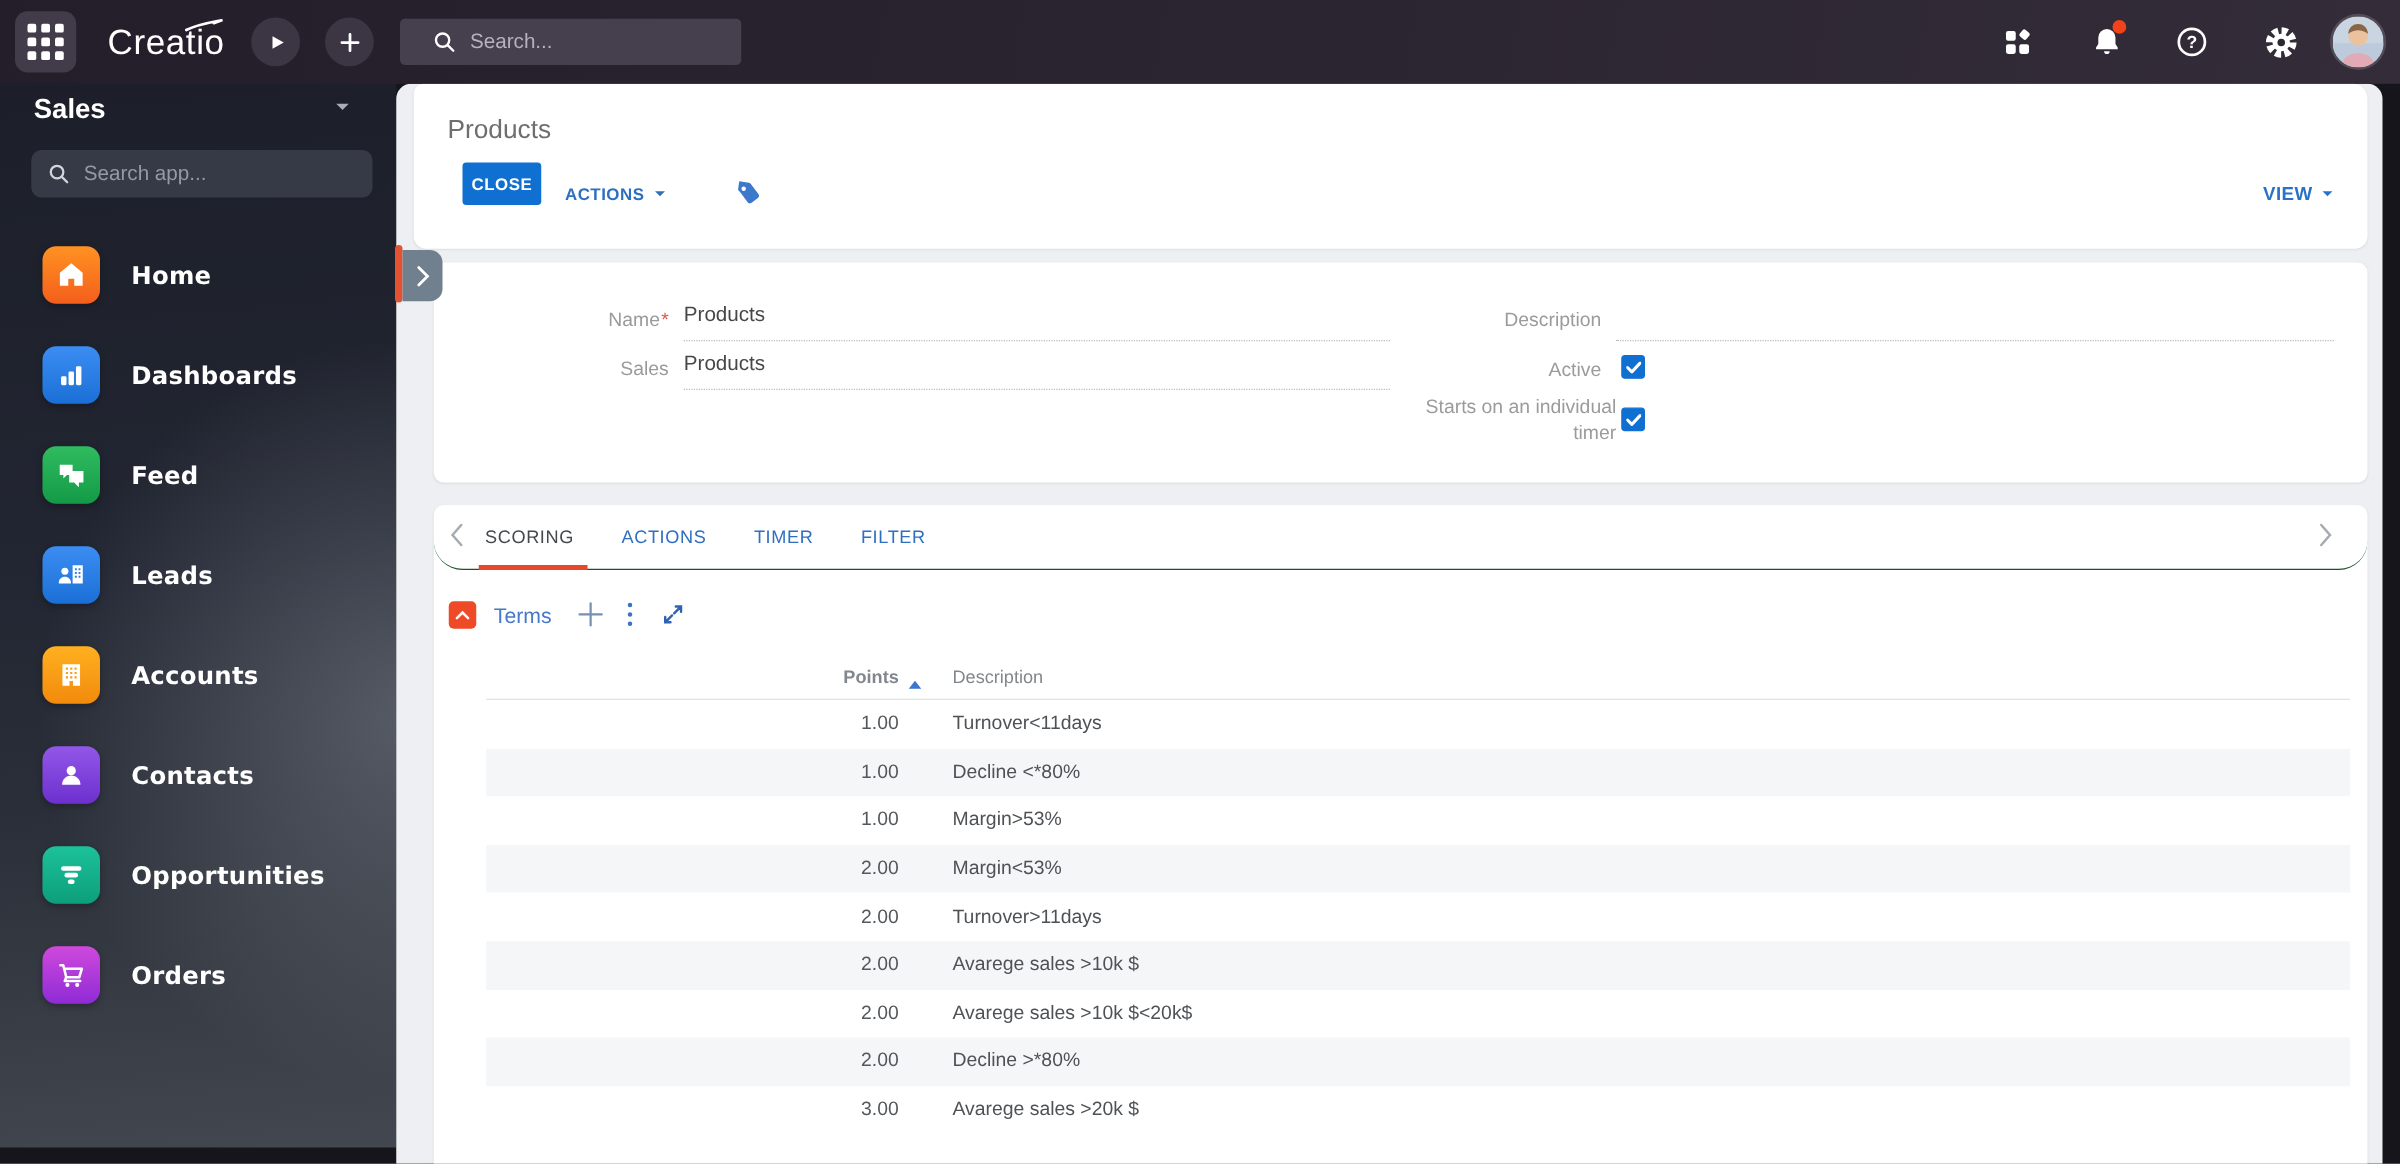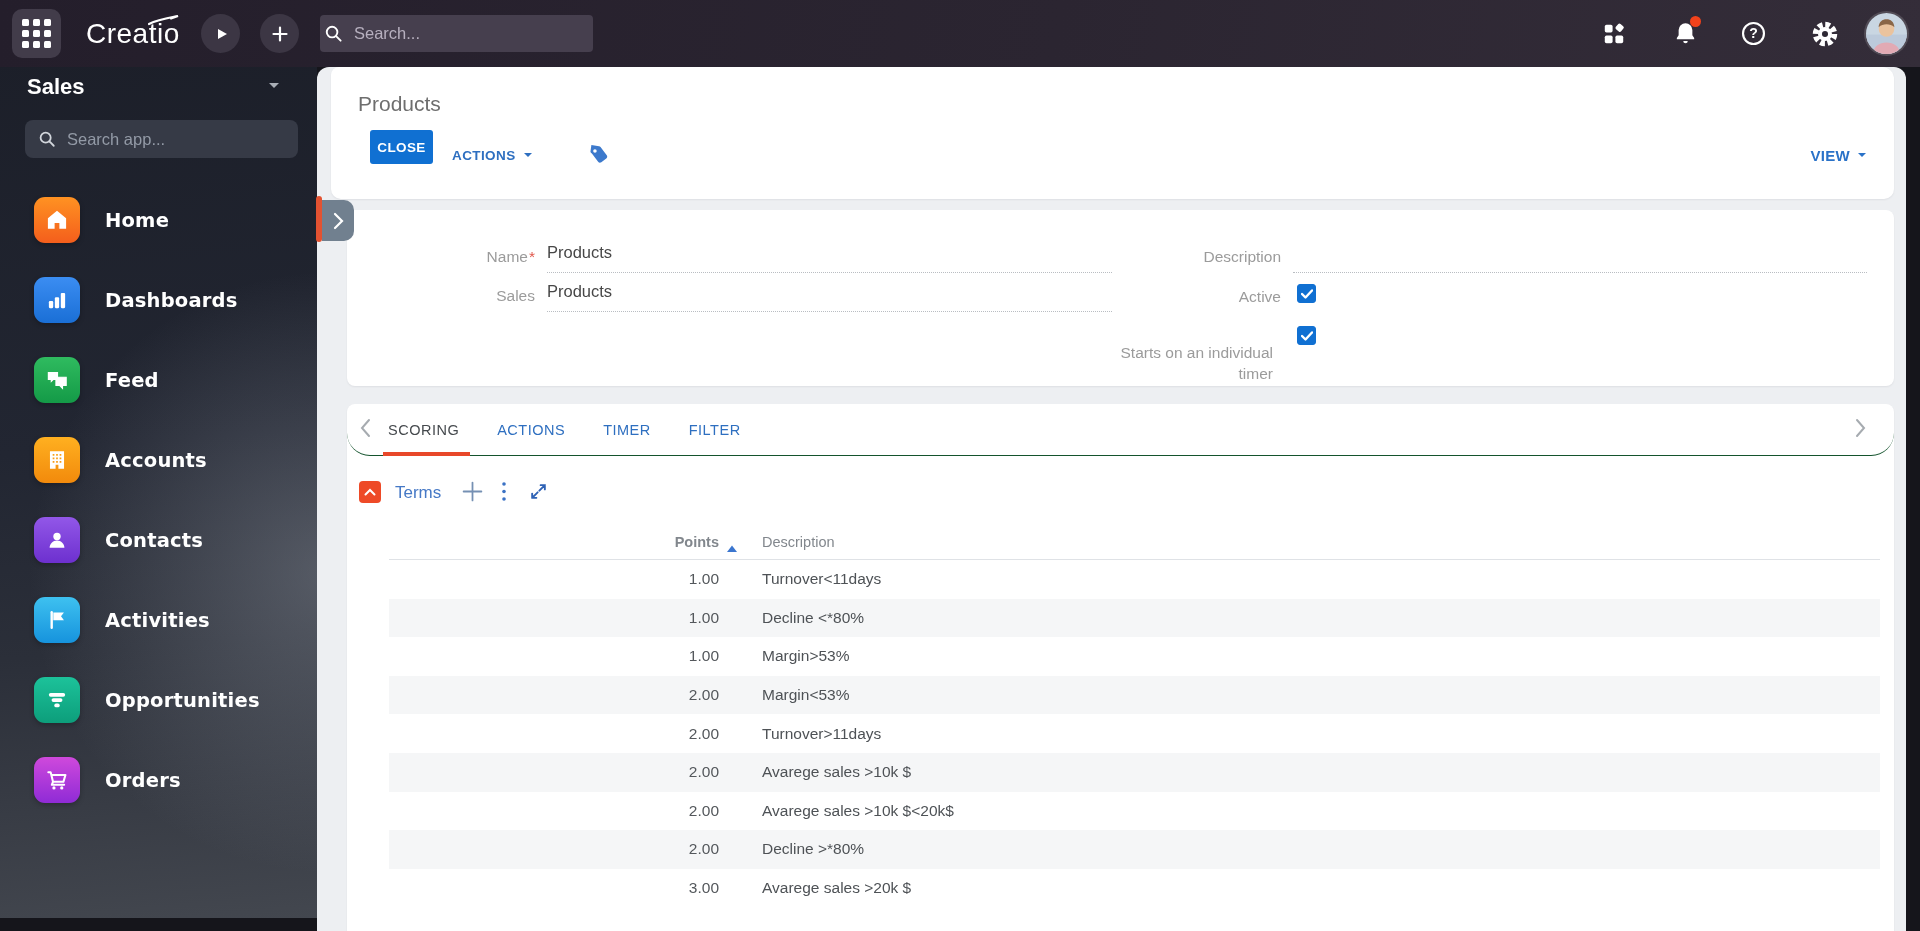--- a/index.html
+++ b/index.html
@@ -17,21 +17,21 @@
   .g9 { display:grid; grid-template-columns:repeat(3,7px); gap:4px; }
   .g9 span { width:7px; height:7px; background:#fff; border-radius:1.5px; }
   .logo { position:absolute; left:86px; top:0; height:67px; display:flex; align-items:center;
     color:#fff; font-size:28px; letter-spacing:.5px; }
   .logo .swoosh { position:absolute; left:62px; top:15px; }
   .circle-btn { position:absolute; top:14px; width:39px; height:39px; border-radius:50%;
     background:#3c3644; display:grid; place-items:center; cursor:pointer; }
   .play-btn { left:201px; } .plus-btn { left:260px; }
   .search-top { position:absolute; left:320px; top:15px; width:273px; height:37px;
     background:#463f4e; border-radius:4px; display:flex; align-items:center; gap:11px;
-    padding:0 4px; cursor:text; }
+    padding:0 26px; cursor:text; }
   .search-top .ph { color:#b7b0bf; font-size:16.5px; }
   .tb-ic { position:absolute; top:0; height:67px; display:grid; place-items:center; width:40px; cursor:pointer; }
   .ic-apps { left:1594px; } .ic-bell { left:1665px; } .ic-help { left:1733px; } .ic-gear { left:1805px; }
   .bell-dot { position:absolute; top:16px; right:4px; width:11px; height:11px; border-radius:50%; background:#f2421b; }
   .avatar { position:absolute; left:1866px; top:13px; width:41px; height:41px; border-radius:50%;
     overflow:hidden; cursor:pointer; box-shadow:0 0 0 2px rgba(255,255,255,.15); }
   
   .sidebar { position:absolute; left:0; top:54px; width:317px; height:864px;
     background:linear-gradient(175deg,#1c1f29 0%,#222632 45%,#2b2f39 68%,#43474f 100%); }
   .sidebar::after { content:""; position:absolute; inset:0; pointer-events:none;
@@ -73,21 +73,21 @@
   .req { color:#e0564a; margin-left:1px; }
   .fvalue { position:absolute; color:#474747; font-size:16.5px; height:30px;
     border-bottom:1px dotted #b9bdc2; cursor:text; }
   .lbl-name { left:50px; top:38px; width:138px; }
   .val-name { left:200px; top:33px; width:565px; }
   .lbl-object { left:50px; top:77px; width:138px; }
   .val-object { left:200px; top:72px; width:565px; }
   .lbl-desc { left:700px; top:38px; width:234px; }
   .val-desc { left:946px; top:33px; width:574px; }
   .lbl-active { left:700px; top:78px; width:234px; }
-  .lbl-timer { left:756px; top:105px; width:170px; line-height:21px;margin-top:27px; }
+  .lbl-timer { left:776px; top:105px; width:170px; line-height:21px; }
   .checkbox { position:absolute; width:19px; height:19px; border-radius:3px; border:1px solid #9fb7cf;
     background:#fff; display:grid; place-items:center; cursor:pointer; }
   .checkbox.checked { background:#1070d2; border-color:#1070d2; }
   .checkbox svg { visibility:hidden; } .checkbox.checked svg { visibility:visible; }
   .cb-active { left:950px; top:74px; } .cb-timer { left:950px; top:116px; }
   
   .tab-card { left:30px; top:337px; width:1547px; height:527px; border-radius:8px 8px 0 0; }
   .tabs-row { position:absolute; left:0; top:0; width:100%; height:52px; border-bottom:1px solid #14532d;border-radius:23px; }
   .tab-prev,.tab-next { position:absolute; top:14px; cursor:pointer; }
   .tab-prev { left:12px; } .tab-next { left:1508px; }
@@ -227,49 +227,50 @@
       <div class="nav-item even">
         <span class="nav-icon" style="background: linear-gradient(rgb(47, 187, 95), rgb(20, 154, 71));">
           <svg width="26" height="26" viewBox="0 0 24 24" fill="#fff">
             <path d="M3.5 4.5h9.5v7.5H8.8l-2.6 2.6v-2.6H3.5z"></path>
             <path d="M11 9.5h9.5V17h-3.4v2.8L14.3 17H11z" stroke="#fff" stroke-width="1"></path>
           </svg>
         </span>
         <span class="nav-label">Feed</span>
       </div>
 
+      <div class="nav-item odd">
+        <span class="nav-icon" style="background: linear-gradient(rgb(59, 141, 242), rgb(26, 111, 214));">
+          <svg width="26" height="26" viewBox="0 0 24 24" fill="#fff">
+            <circle cx="7.3" cy="9.2" r="2.6"></circle>
+            <path d="M2.8 17.6c0-2.4 2-4.3 4.5-4.3s4.5 1.9 4.5 4.3v.6H2.8z"></path>
+            <path fill-rule="evenodd" d="M13 4.8h7.5v13.4H13zM14.7 7h1.4v1.4h-1.4zM17.4 7h1.4v1.4h-1.4zM14.7 9.8h1.4v1.4h-1.4zM17.4 9.8h1.4v1.4h-1.4zM14.7 12.6h1.4V14h-1.4zM17.4 12.6h1.4V14h-1.4z"></path>
+          </svg>
+        </span>
+        <span class="nav-label">Leads</span>
+      </div>
 
       <div class="nav-item even">
         <span class="nav-icon" style="background: linear-gradient(rgb(255, 176, 32), rgb(242, 138, 12));">
           <svg width="26" height="26" viewBox="0 0 24 24" fill="#fff">
             <path fill-rule="evenodd" d="M5.5 4h13v16h-13zM8 6.5h1.6v1.6H8zM11.2 6.5h1.6v1.6h-1.6zM14.4 6.5H16v1.6h-1.6zM8 9.7h1.6v1.6H8zM11.2 9.7h1.6v1.6h-1.6zM14.4 9.7H16v1.6h-1.6zM8 12.9h1.6v1.6H8zM11.2 12.9h1.6v1.6h-1.6zM14.4 12.9H16v1.6h-1.6zM10.7 16.4h2.6V20h-2.6z"></path>
           </svg>
         </span>
         <span class="nav-label">Accounts</span>
       </div>
 
       <div class="nav-item odd">
         <span class="nav-icon" style="background: linear-gradient(rgb(146, 87, 232), rgb(109, 48, 207));">
           <svg width="26" height="26" viewBox="0 0 24 24" fill="#fff">
             <circle cx="12" cy="8.8" r="3.4"></circle>
             <path d="M5.2 19.2c0-3.8 3-6.8 6.8-6.8s6.8 3 6.8 6.8z"></path>
           </svg>
         </span>
         <span class="nav-label">Contacts</span>
       </div>
 
-      <div class="nav-item even">
-        <span class="nav-icon" style="background: linear-gradient(rgb(62, 193, 240), rgb(22, 147, 221));">
-          <svg width="26" height="26" viewBox="0 0 24 24" fill="#fff">
-            <rect x="6" y="3.8" width="2.2" height="16.4" rx="1.1"></rect>
-            <path d="M8.6 5h9.8l-2.7 3.6 2.7 3.6H8.6z"></path>
-          </svg>
-        </span>
-        <span class="nav-label">Activities</span>
-      </div>
 
       <div class="nav-item odd">
         <span class="nav-icon" style="background: linear-gradient(rgb(28, 194, 154), rgb(13, 158, 123));">
           <svg width="26" height="26" viewBox="0 0 24 24" fill="#fff">
             <rect x="4.5" y="5.5" width="15" height="3.4" rx="1.7"></rect>
             <rect x="7" y="10.4" width="10" height="3.4" rx="1.7"></rect>
             <rect x="9.5" y="15.3" width="5" height="3.4" rx="1.7"></rect>
           </svg>
         </span>
         <span class="nav-label">Opportunities</span>

